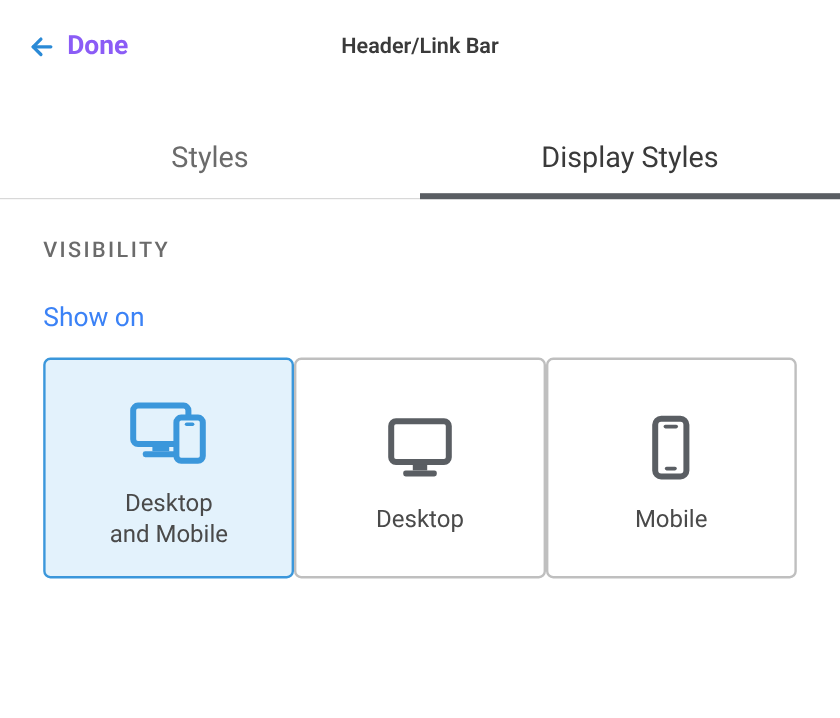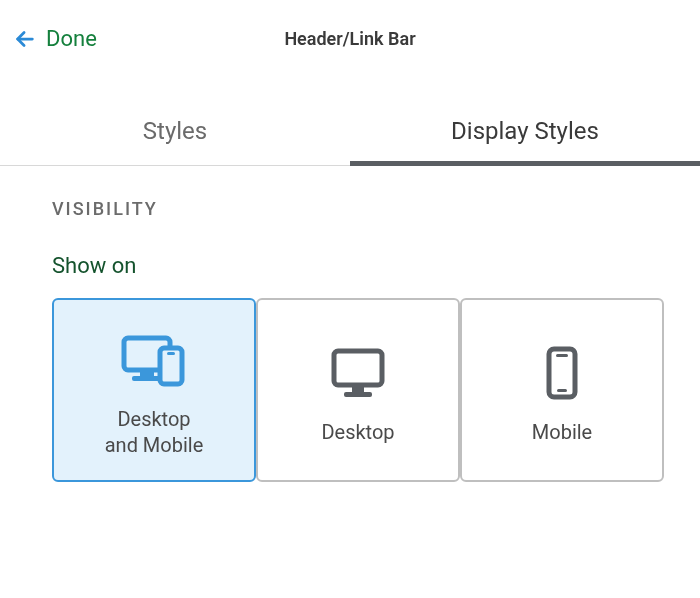--- a/index.html
+++ b/index.html
@@ -17,26 +17,26 @@
     .header {
       display: flex;
       align-items: center;
       padding: 28px 30px 20px 30px;
       position: relative;
     }
     .back-button {
       display: flex;
       align-items: center;
       gap: 10px;
-      color: #15803d;
+      color: #8b5cf6;
       font-size: 22px;
-      font-weight: 400;
+      font-weight: 700;
       cursor: pointer;
       position: absolute;
-      left: 14px;
+      left: 24px;
     }
     .back-arrow {
       display: inline-flex;
       align-items: center;
     }
     .page-title {
       font-size: 18px;
       font-weight: 600;
       color: #3a3a3a;
       margin: 0 auto;
@@ -62,32 +62,31 @@
       content: "";
       position: absolute;
       left: 0;
       right: 0;
       bottom: -1px;
       height: 5px;
       background: #5a5e63;
     }
     .content {
       padding: 32px 36px;
-      margin-left: 16px;
     }
     .section-label {
       font-size: 18px;
       letter-spacing: 2px;
       color: #6b6b6b;
       font-weight: 500;
       margin-bottom: 34px;
     }
     .subsection-label {
       font-size: 22px;
-      color: #14532d;
+      color: #3b82f6;
       margin-bottom: 20px;
     }
     .option-grid {
       display: flex;
     }
     .option-card {
       flex: 1;
       border: 2px solid #bfbfbf;
       border-radius: 6px;
       background: #ffffff;

